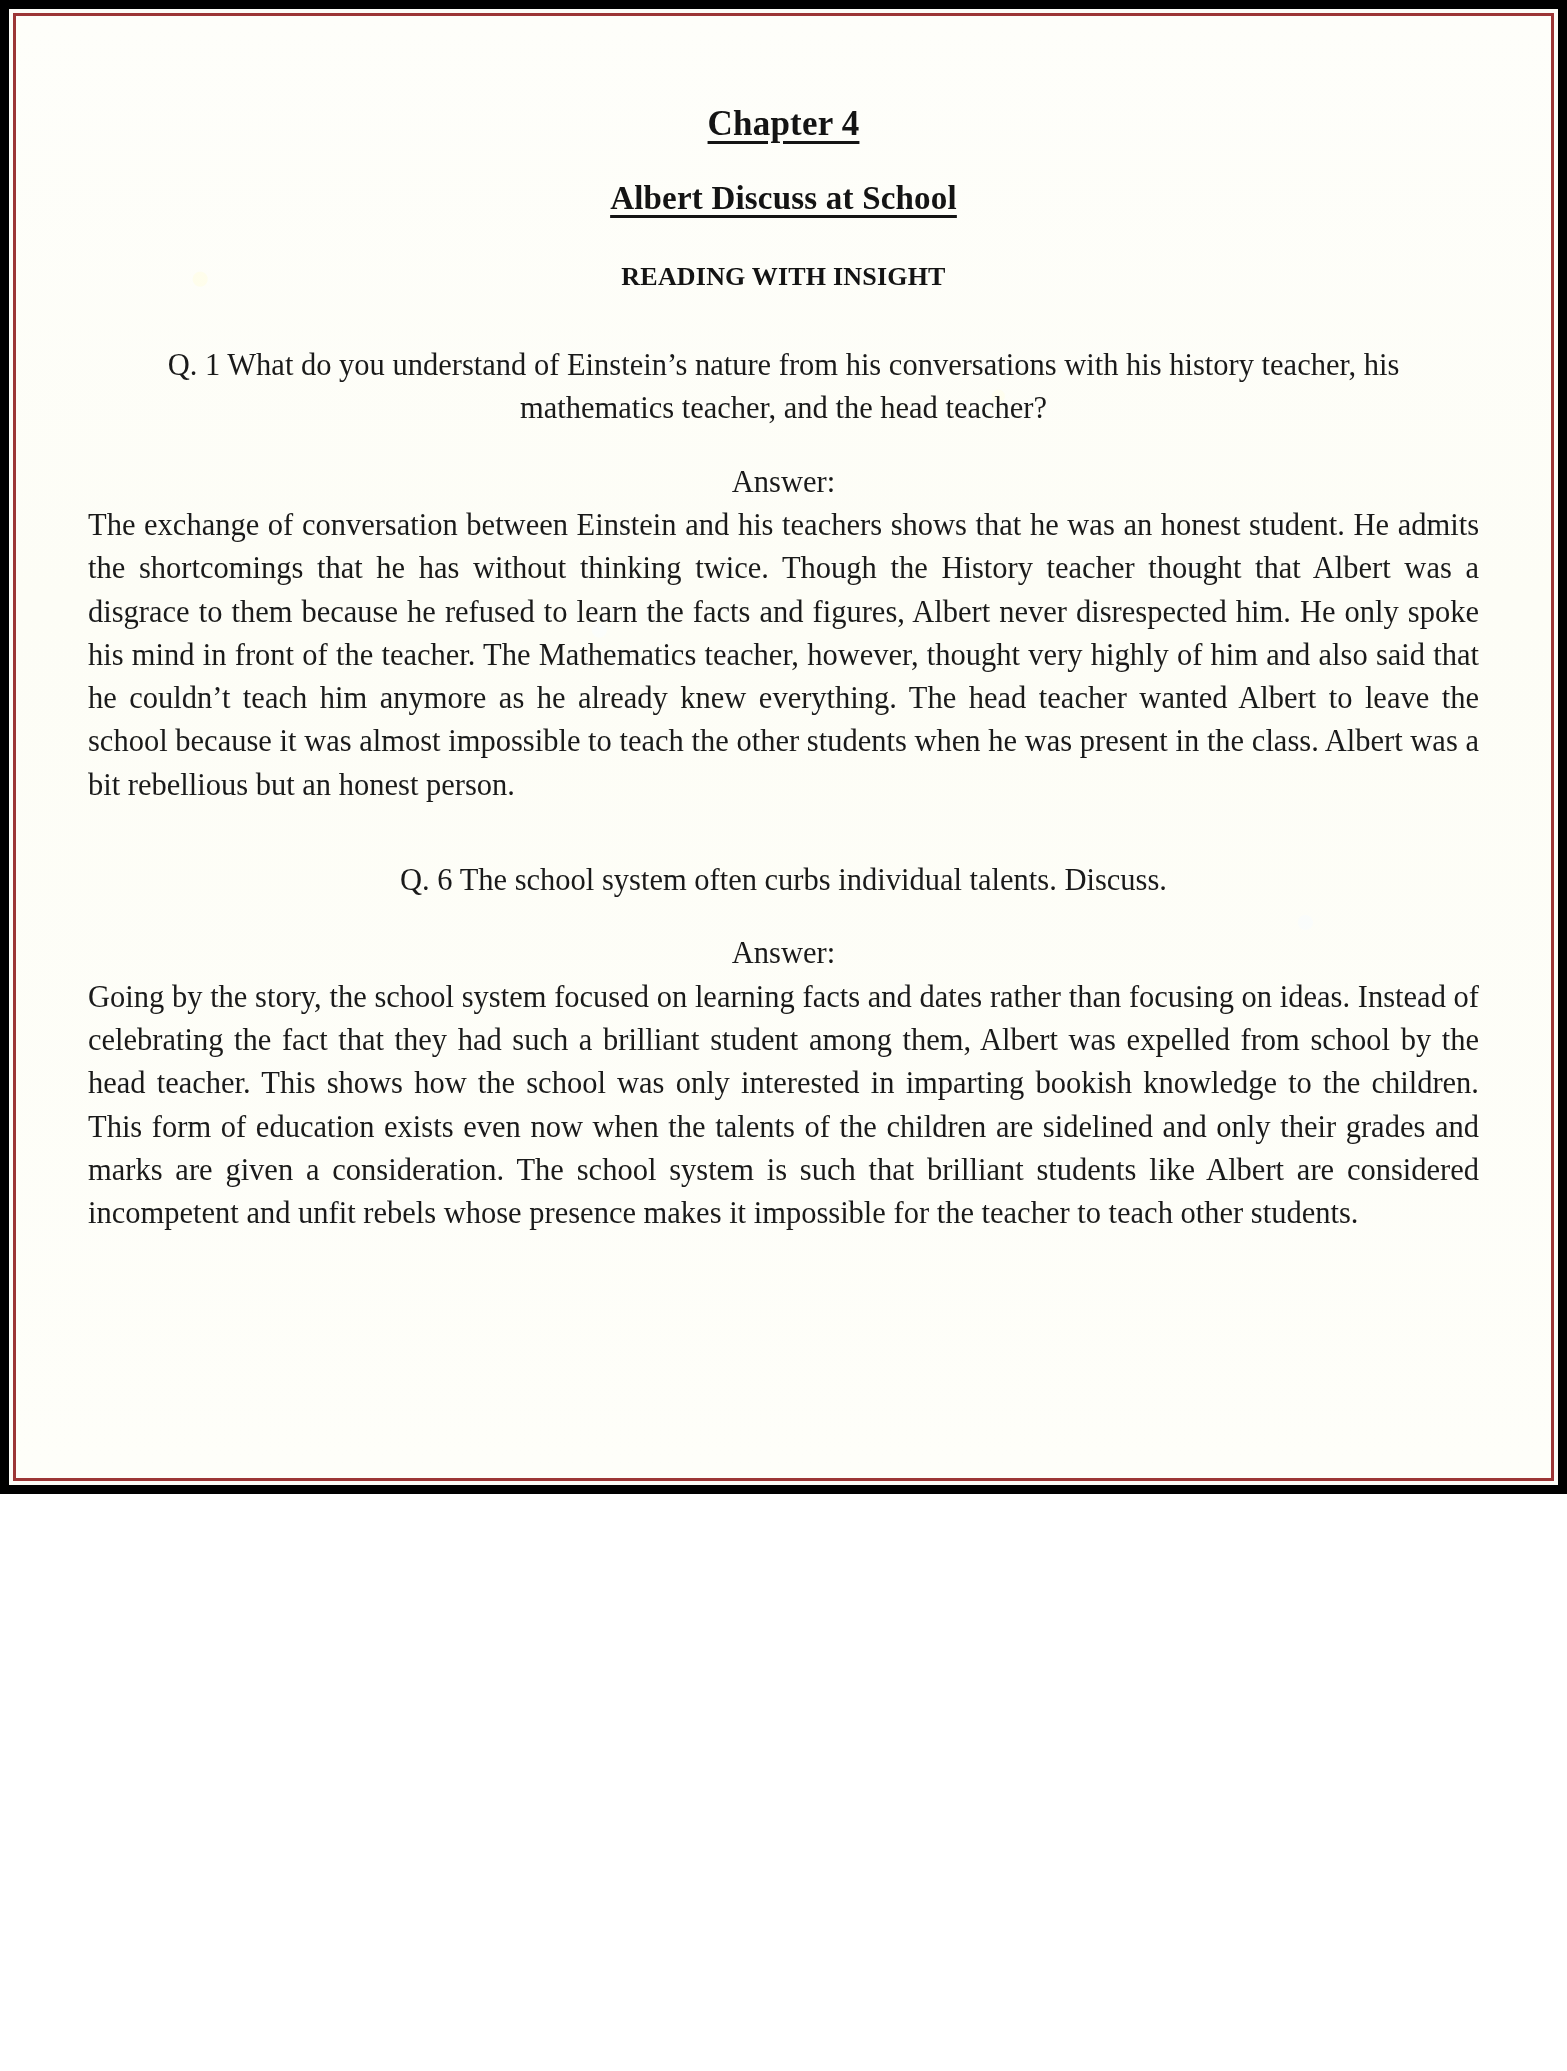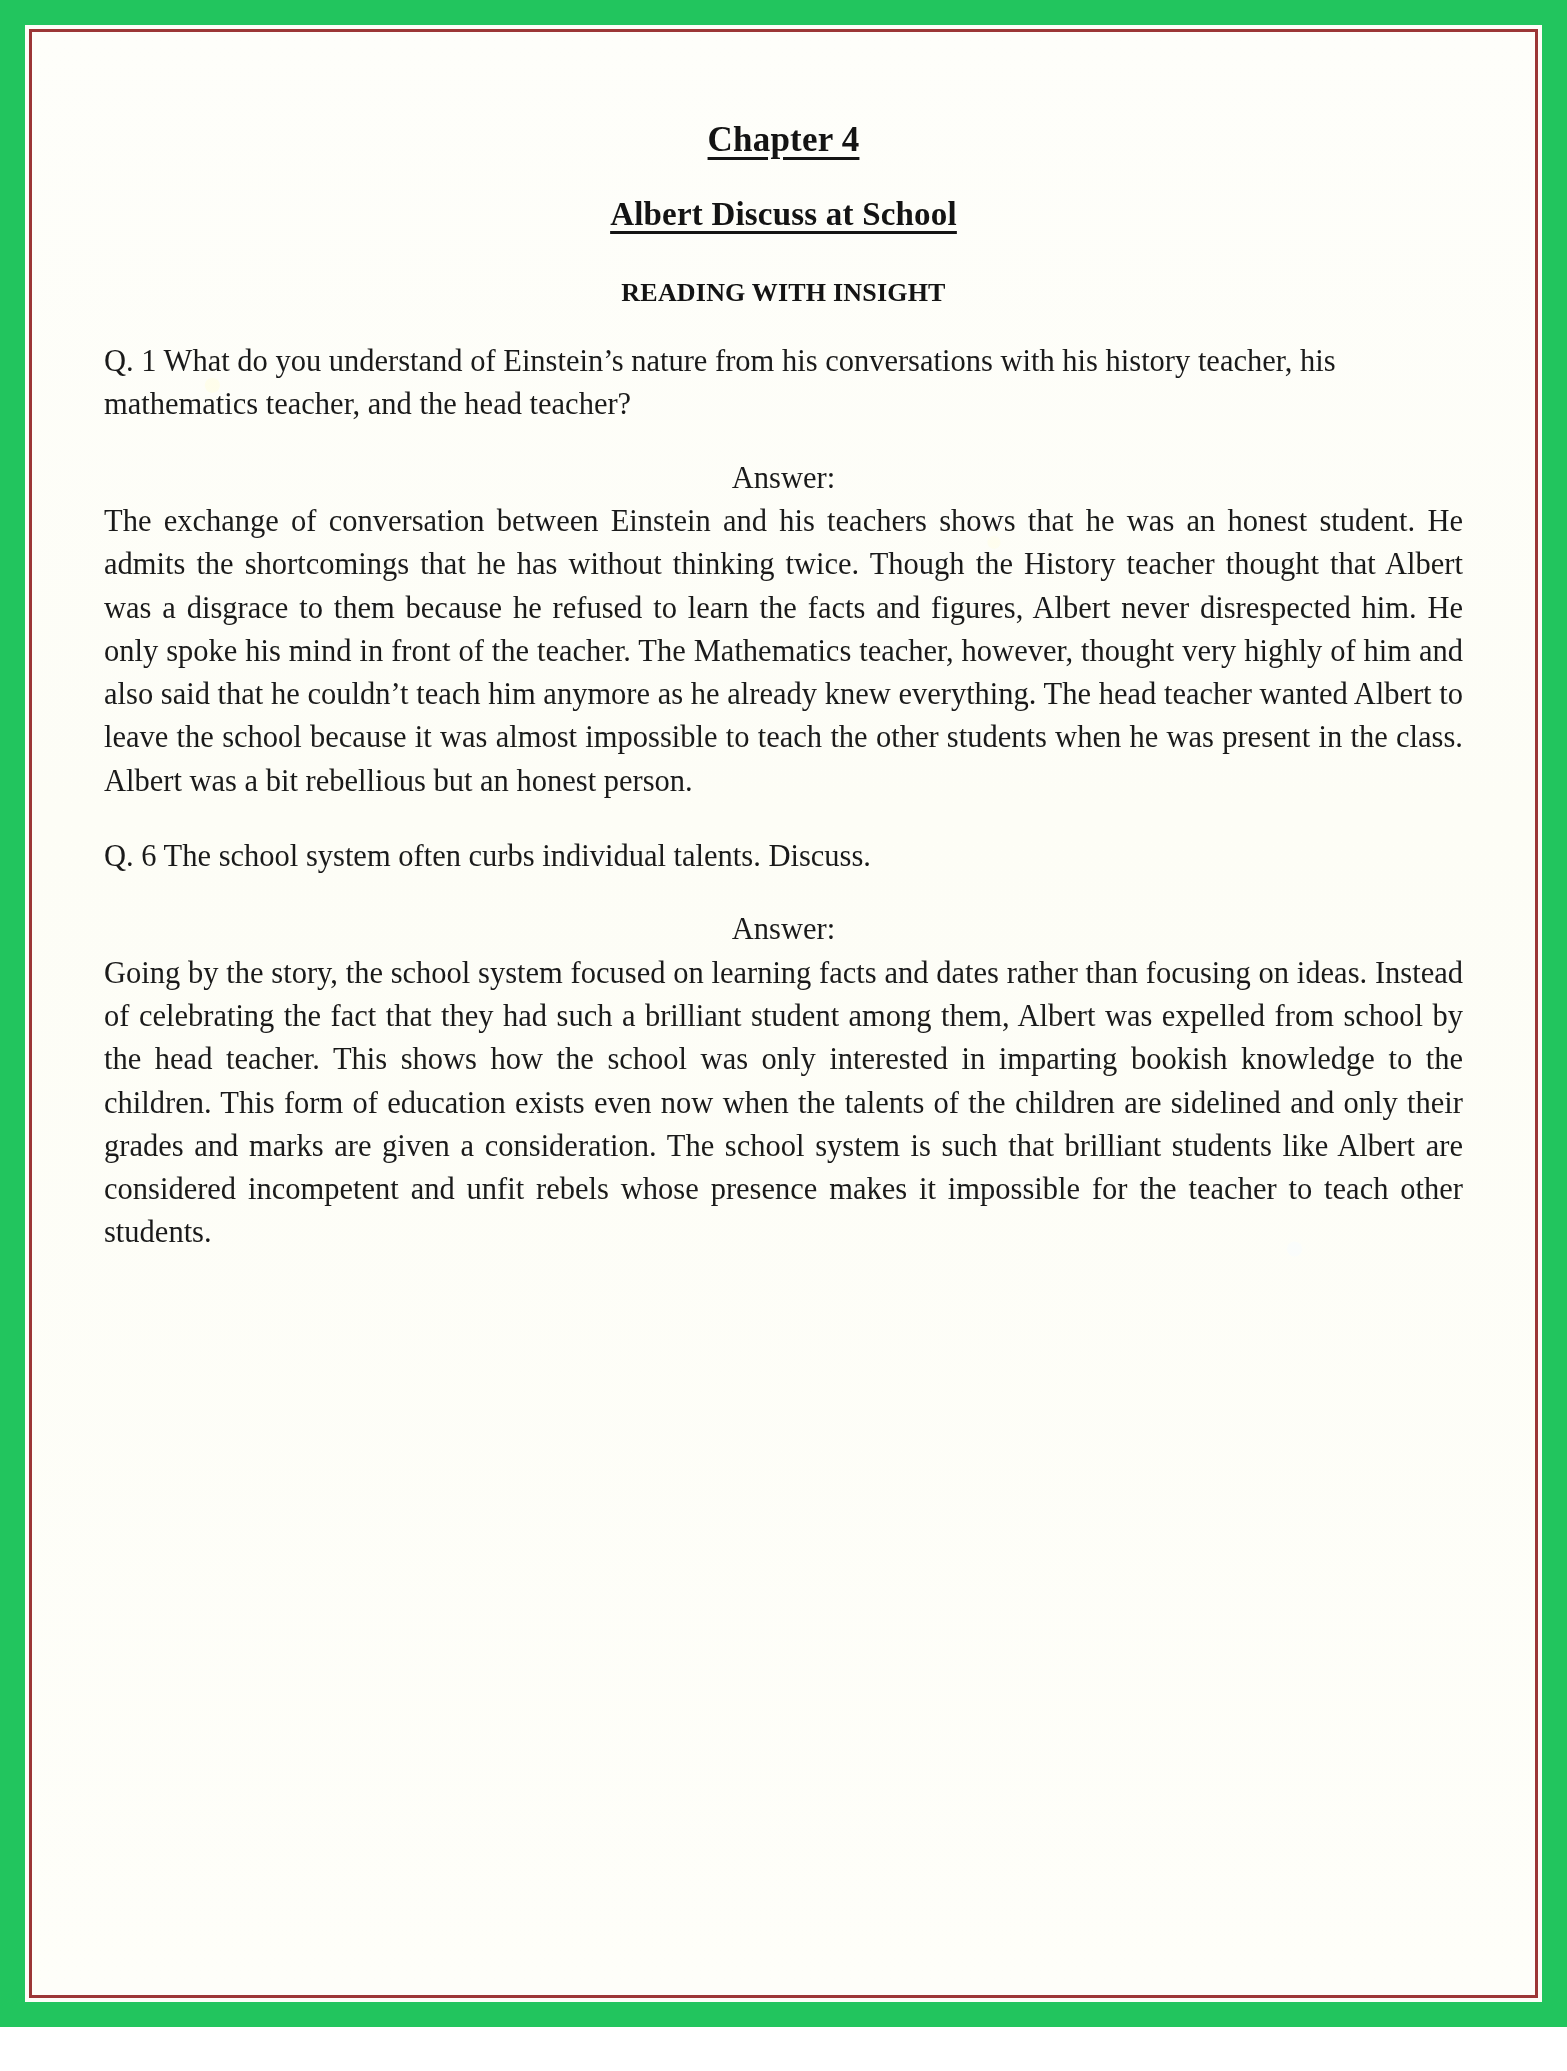--- a/index.html
+++ b/index.html
@@ -11,23 +11,23 @@
     width: 1567px;
     height: 2071px;
     overflow: hidden;
     font-family: "Liberation Serif", "DejaVu Serif", serif;
   }
 
   
   .page-frame {
     box-sizing: border-box;
     width: 1567px;
-    height: 2027px;
-    background: #22c55e;
-    padding: 25px;
+    height: 1494px;
+    background: #000000;
+    padding: 9px;
     position: relative;
   }
   
   .frame-gap {
     box-sizing: border-box;
     width: 100%;
     height: 100%;
     background: #fdfdf8;
     padding: 4px;
   }
@@ -94,22 +94,22 @@
 
   p.question,
   p.answer-label,
   p.answer-text {
     margin: 0;
     color: #1a1a1a;
     font-size: 30.5px;
     line-height: 1.42;
   }
   p.question {
-    margin-top: 32px;
-    text-align: left;
+    margin-top: 52px;
+    text-align: center;
     font-family: Liberation Serif, serif;
   }
   p.answer-label {
     margin-top: 30px;
     text-align: center;
   }
   p.answer-text {
     text-align: justify;
     text-justify: inter-word;
   }

